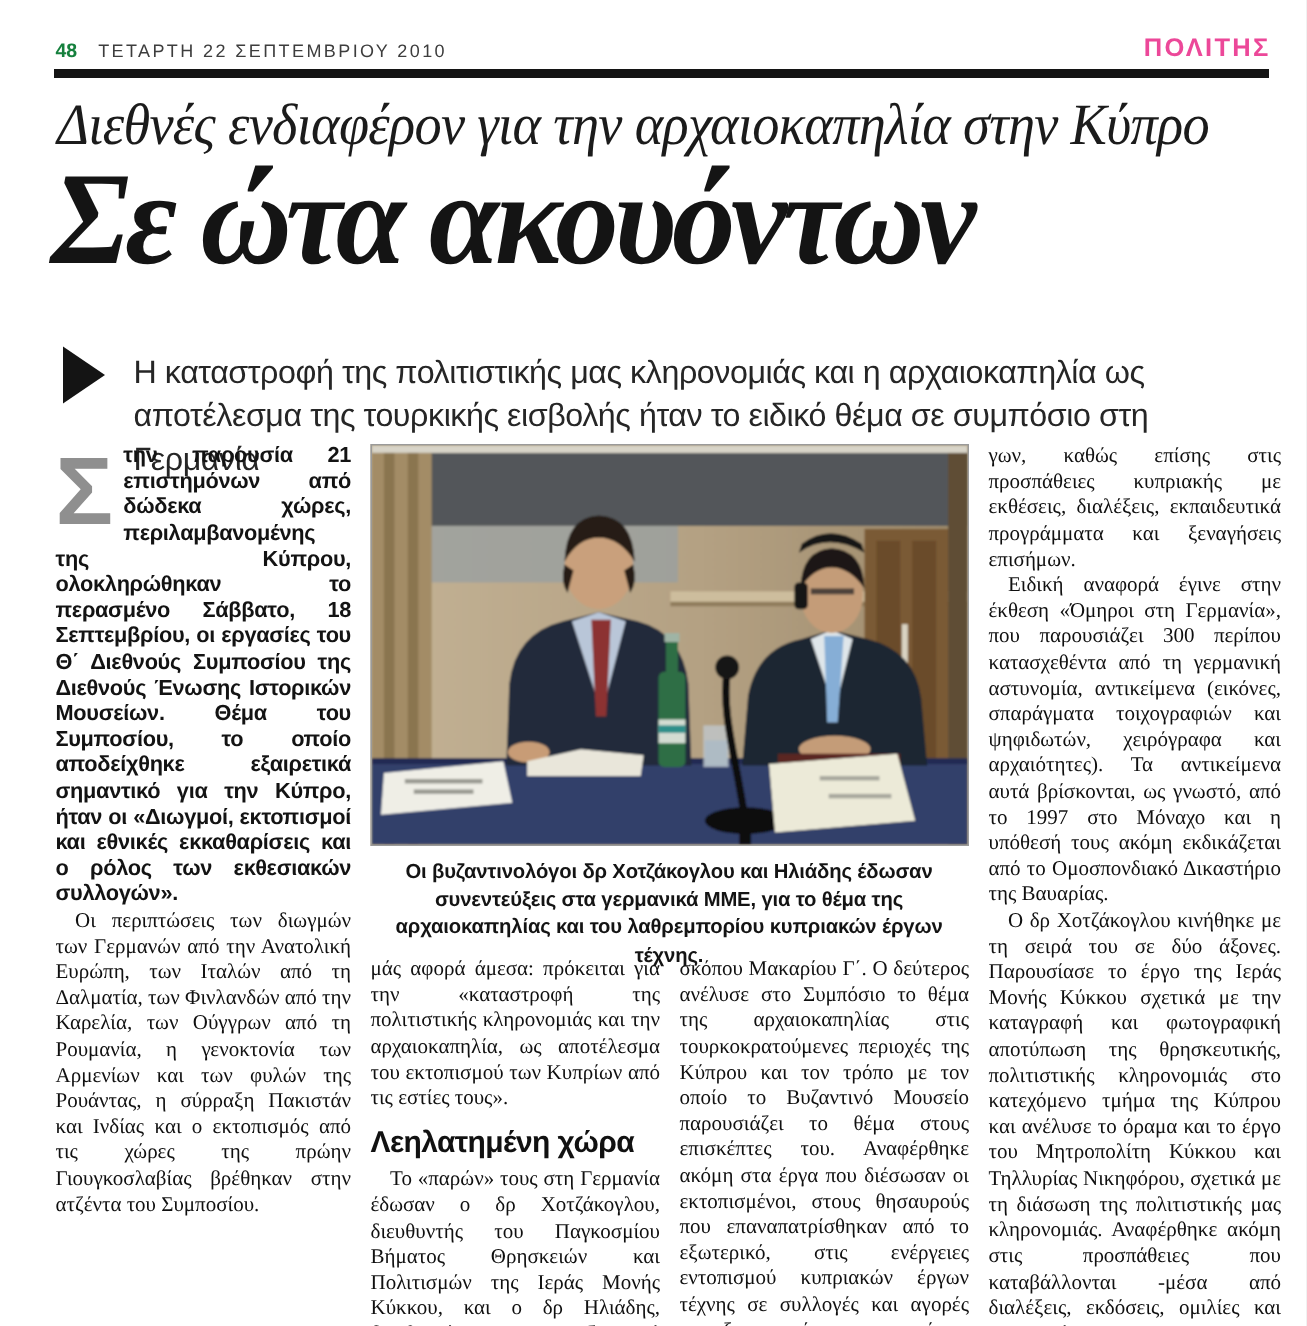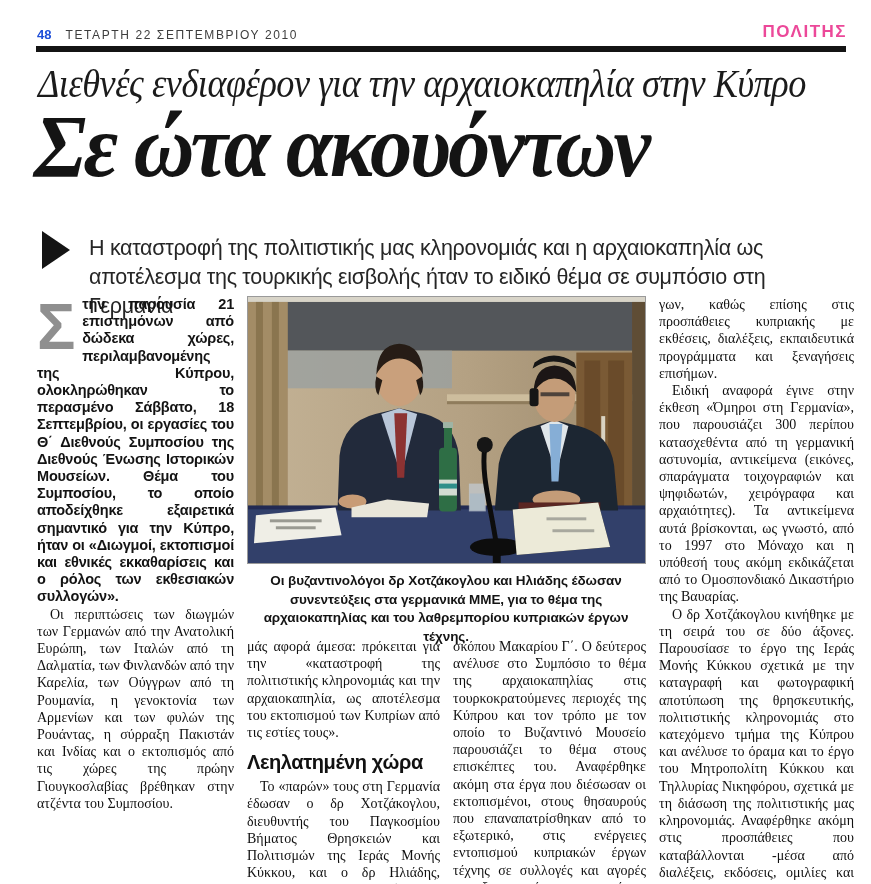--- a/index.html
+++ b/index.html
@@ -4,21 +4,21 @@
 <style>
   html,body { margin:0; padding:0; background:#e8e8e8; }
   #page {
     position:relative; width:871px; height:884px; margin:0 auto;
     background:#ffffff; overflow:hidden; color:#101010;
     font-family:"Liberation Serif", serif;
   }
   
   .masthead { position:absolute; left:37px; top:22px; width:810px; height:22px; }
   .mh-left { position:absolute; left:0; top:3px; white-space:nowrap; }
-  .mh-pagenum { font:bold 13px/16px "Liberation Sans", sans-serif; color:#1d4ed8; margin-right:10px; }
+  .mh-pagenum { font:bold 13px/16px "Liberation Sans", sans-serif; color:#15803d; margin-right:10px; }
   .mh-date { font:12px/16px "Liberation Sans", sans-serif; color:#3d3d3d; letter-spacing:1.6px;text-align:right; }
   .mh-pub { position:absolute; right:0; top:0; font:bold 17px/20px "Liberation Sans", sans-serif; color:#ec4899; letter-spacing:1.5px; }
   .mh-rule { position:absolute; left:36px; top:46px; width:810px; height:6px; background:#141414; }
   
   .kicker {
     position:absolute; left:38px; top:62px; width:830px;
     font-family:"Liberation Serif", serif; font-style:italic;
     font-size:39px; line-height:44px; color:#1b1b1b; white-space:nowrap;
     transform:scaleX(0.93); transform-origin:left center; letter-spacing:-0.5px;
   }

